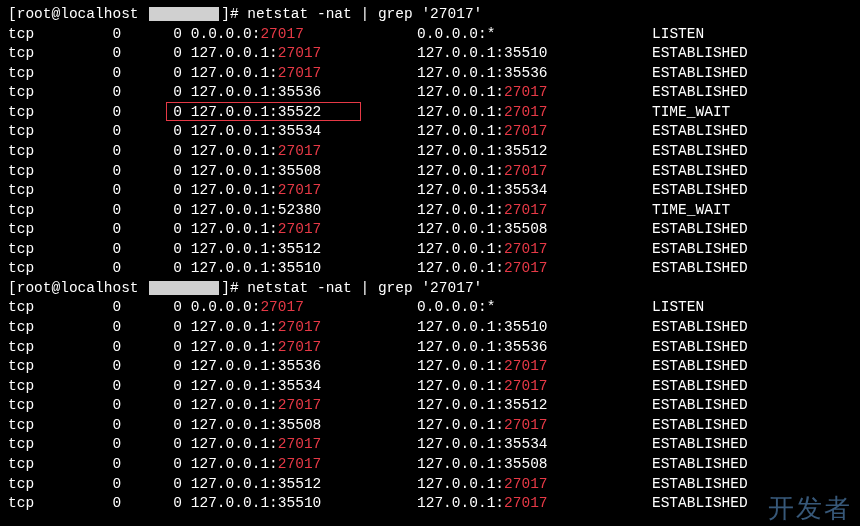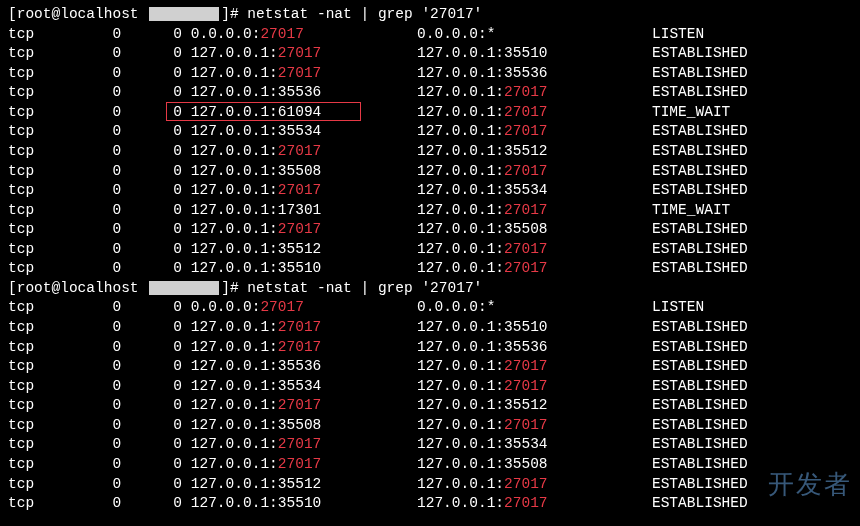--- a/index.html
+++ b/index.html
@@ -37,43 +37,43 @@
     }
     .prompt-bracket { color: #fff; }
     .boxed {
       position: absolute;
       border: 1px solid #e63946;
       pointer-events: none;
     }
     .watermark {
       position: absolute;
       right: 8px;
-      bottom: 24px;
+      bottom: 0;
       font-family: sans-serif;
       font-size: 26px;
       color: rgba(100, 160, 220, 0.55);
       letter-spacing: 2px;
       pointer-events: none;
     }
   </style>
 </head>
 <body>
 
 <div id="term">
     <div class="line"><span class="prompt-bracket">[</span><span>root</span><span>@</span><span>localhost</span> <span class="redact"></span><span class="prompt-bracket">]# </span><span>netstat -nat | grep '27017'</span></div>
     <div class="line"><span>tcp    </span><span>     0</span><span>      0</span> <span>0.0.0.0:<span class="hl">27017</span>             </span><span>0.0.0.0:<span>*</span>                  </span><span>LISTEN</span></div>
     <div class="line"><span>tcp    </span><span>     0</span><span>      0</span> <span>127.0.0.1:<span class="hl">27017</span>           </span><span>127.0.0.1:<span>35510</span>            </span><span>ESTABLISHED</span></div>
     <div class="line"><span>tcp    </span><span>     0</span><span>      0</span> <span>127.0.0.1:<span class="hl">27017</span>           </span><span>127.0.0.1:<span>35536</span>            </span><span>ESTABLISHED</span></div>
     <div class="line"><span>tcp    </span><span>     0</span><span>      0</span> <span>127.0.0.1:<span>35536</span>           </span><span>127.0.0.1:<span class="hl">27017</span>            </span><span>ESTABLISHED</span></div>
-    <div class="line"><span>tcp    </span><span>     0</span><span>      0</span> <span style="position:relative;display:inline-block"><span class="boxed" style="left:-25px;top:-1px;width:195px;height:19px"></span>127.0.0.1:<span>61094</span>           </span><span>127.0.0.1:<span class="hl">27017</span>            </span><span>TIME_WAIT</span></div>
+    <div class="line"><span>tcp    </span><span>     0</span><span>      0</span> <span style="position:relative;display:inline-block"><span class="boxed" style="left:-25px;top:-1px;width:195px;height:19px"></span>127.0.0.1:<span>35522</span>           </span><span>127.0.0.1:<span class="hl">27017</span>            </span><span>TIME_WAIT</span></div>
     <div class="line"><span>tcp    </span><span>     0</span><span>      0</span> <span>127.0.0.1:<span>35534</span>           </span><span>127.0.0.1:<span class="hl">27017</span>            </span><span>ESTABLISHED</span></div>
     <div class="line"><span>tcp    </span><span>     0</span><span>      0</span> <span>127.0.0.1:<span class="hl">27017</span>           </span><span>127.0.0.1:<span>35512</span>            </span><span>ESTABLISHED</span></div>
     <div class="line"><span>tcp    </span><span>     0</span><span>      0</span> <span>127.0.0.1:<span>35508</span>           </span><span>127.0.0.1:<span class="hl">27017</span>            </span><span>ESTABLISHED</span></div>
     <div class="line"><span>tcp    </span><span>     0</span><span>      0</span> <span>127.0.0.1:<span class="hl">27017</span>           </span><span>127.0.0.1:<span>35534</span>            </span><span>ESTABLISHED</span></div>
-    <div class="line"><span>tcp    </span><span>     0</span><span>      0</span> <span>127.0.0.1:<span>17301</span>           </span><span>127.0.0.1:<span class="hl">27017</span>            </span><span>TIME_WAIT</span></div>
+    <div class="line"><span>tcp    </span><span>     0</span><span>      0</span> <span>127.0.0.1:<span>52380</span>           </span><span>127.0.0.1:<span class="hl">27017</span>            </span><span>TIME_WAIT</span></div>
     <div class="line"><span>tcp    </span><span>     0</span><span>      0</span> <span>127.0.0.1:<span class="hl">27017</span>           </span><span>127.0.0.1:<span>35508</span>            </span><span>ESTABLISHED</span></div>
     <div class="line"><span>tcp    </span><span>     0</span><span>      0</span> <span>127.0.0.1:<span>35512</span>           </span><span>127.0.0.1:<span class="hl">27017</span>            </span><span>ESTABLISHED</span></div>
     <div class="line"><span>tcp    </span><span>     0</span><span>      0</span> <span>127.0.0.1:<span>35510</span>           </span><span>127.0.0.1:<span class="hl">27017</span>            </span><span>ESTABLISHED</span></div>
     <div class="line"><span class="prompt-bracket">[</span><span>root</span><span>@</span><span>localhost</span> <span class="redact"></span><span class="prompt-bracket">]# </span><span>netstat -nat | grep '27017'</span></div>
     <div class="line"><span>tcp    </span><span>     0</span><span>      0</span> <span>0.0.0.0:<span class="hl">27017</span>             </span><span>0.0.0.0:<span>*</span>                  </span><span>LISTEN</span></div>
     <div class="line"><span>tcp    </span><span>     0</span><span>      0</span> <span>127.0.0.1:<span class="hl">27017</span>           </span><span>127.0.0.1:<span>35510</span>            </span><span>ESTABLISHED</span></div>
     <div class="line"><span>tcp    </span><span>     0</span><span>      0</span> <span>127.0.0.1:<span class="hl">27017</span>           </span><span>127.0.0.1:<span>35536</span>            </span><span>ESTABLISHED</span></div>
     <div class="line"><span>tcp    </span><span>     0</span><span>      0</span> <span>127.0.0.1:<span>35536</span>           </span><span>127.0.0.1:<span class="hl">27017</span>            </span><span>ESTABLISHED</span></div>
     <div class="line"><span>tcp    </span><span>     0</span><span>      0</span> <span>127.0.0.1:<span>35534</span>           </span><span>127.0.0.1:<span class="hl">27017</span>            </span><span>ESTABLISHED</span></div>
     <div class="line"><span>tcp    </span><span>     0</span><span>      0</span> <span>127.0.0.1:<span class="hl">27017</span>           </span><span>127.0.0.1:<span>35512</span>            </span><span>ESTABLISHED</span></div>

